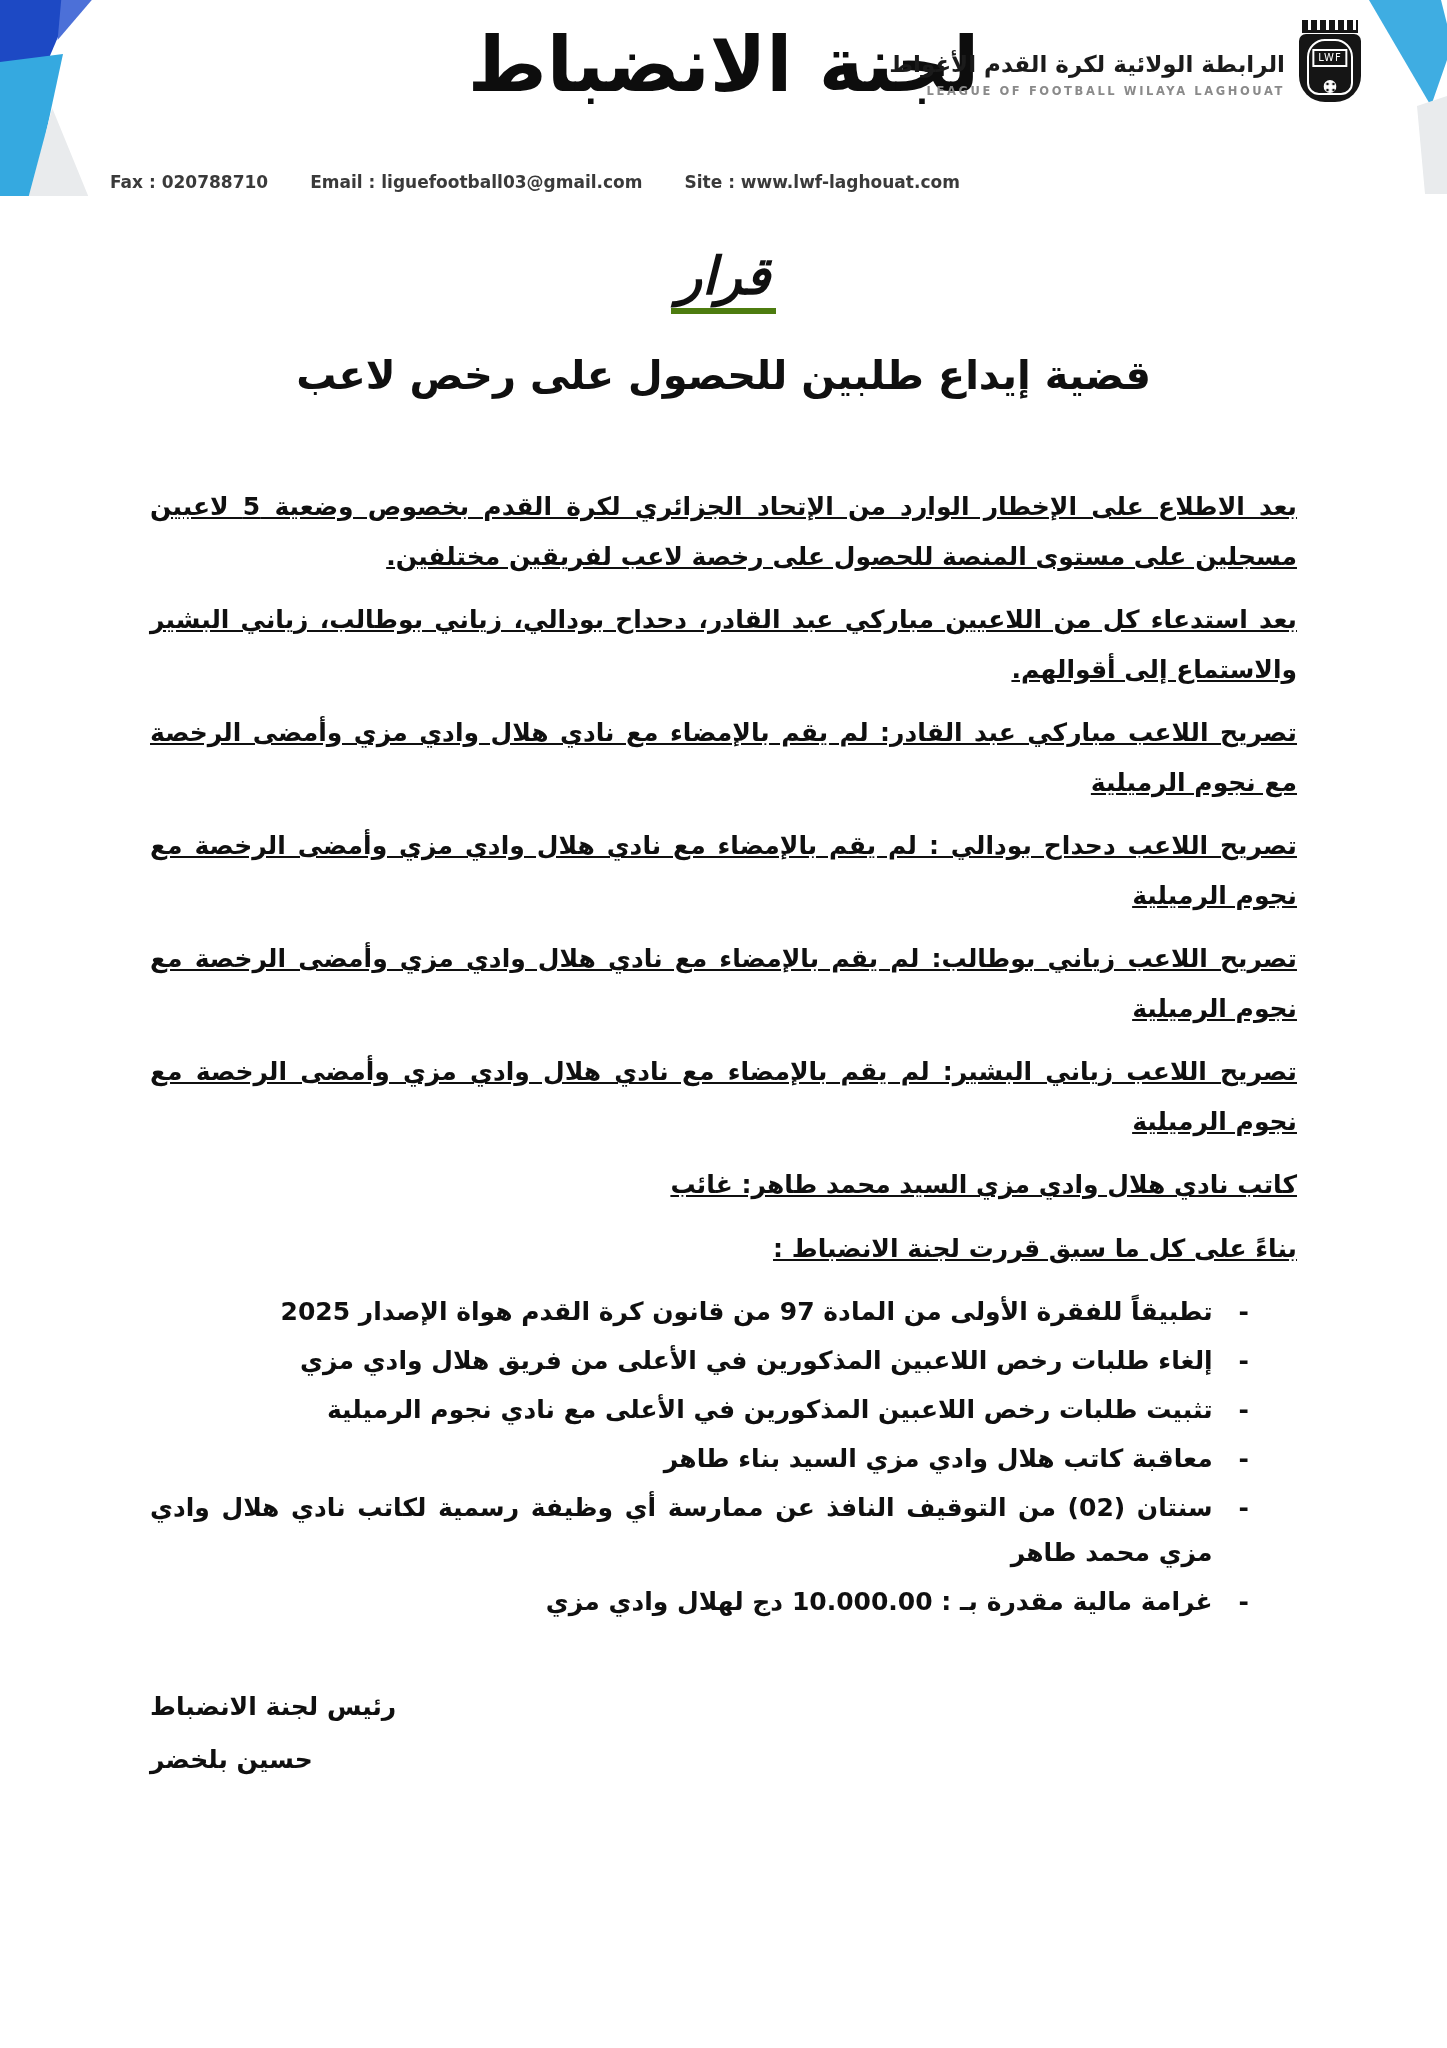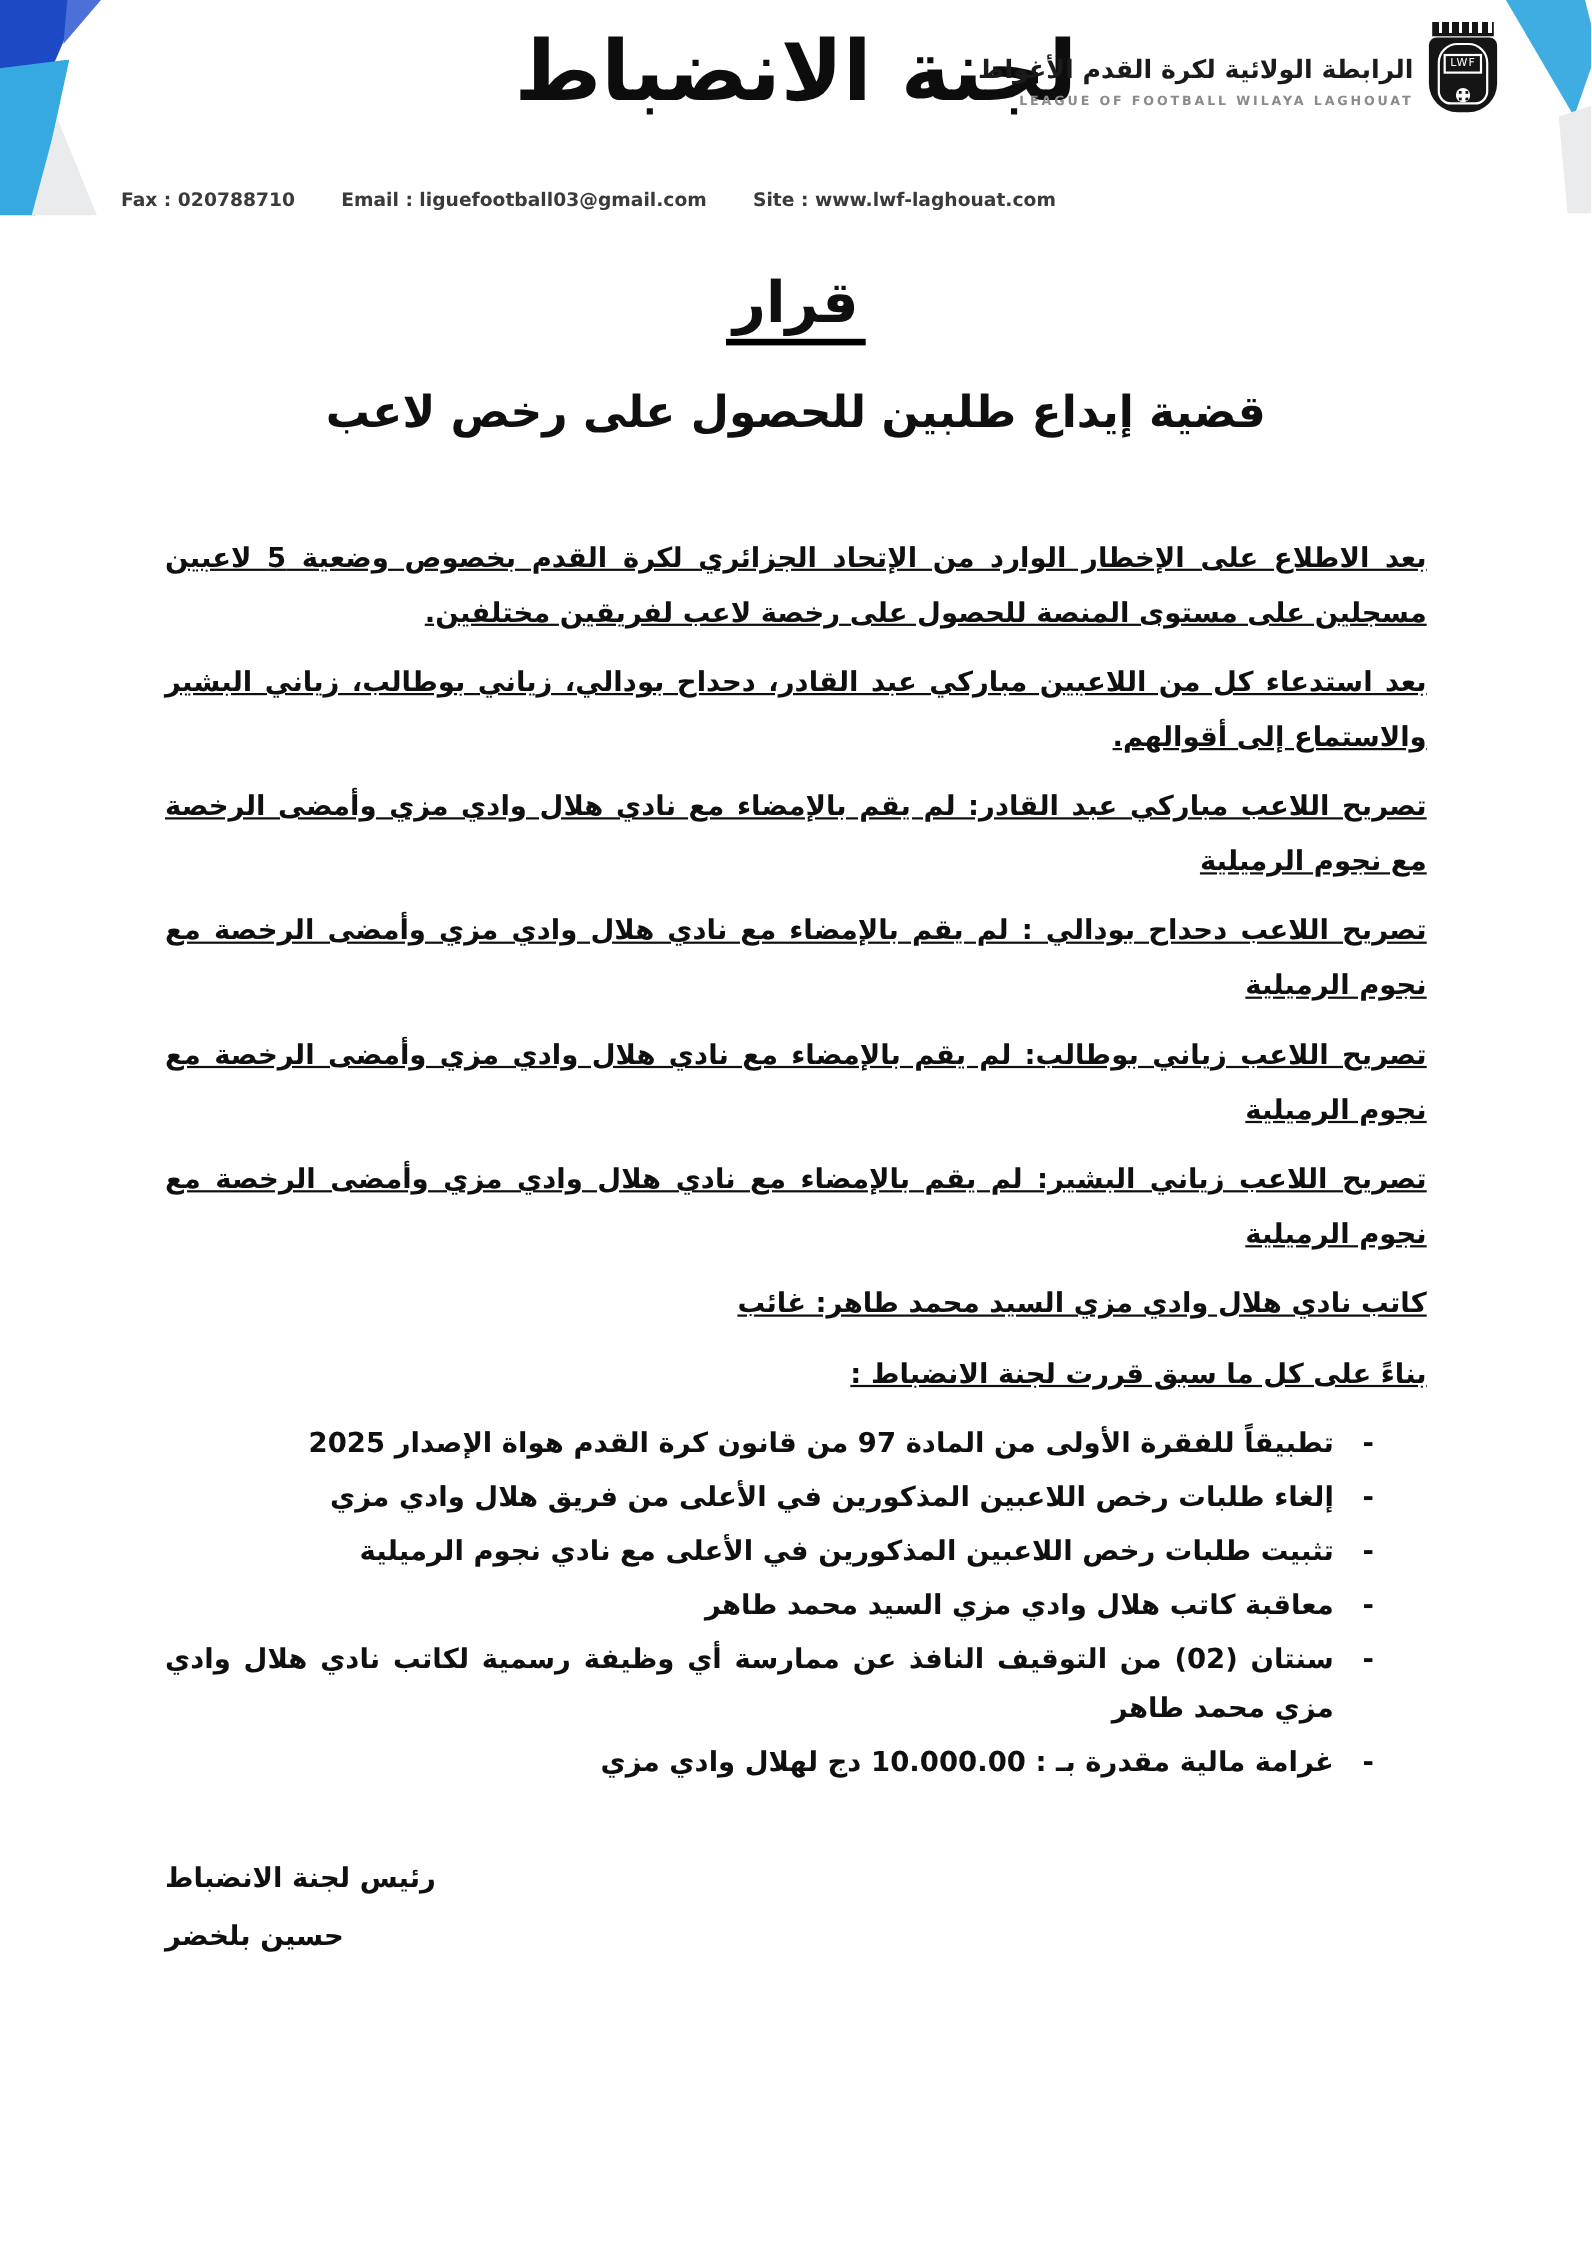--- a/index.html
+++ b/index.html
@@ -41,21 +41,21 @@
   .badge-ball{position:absolute;bottom:9px;left:50%;transform:translateX(-50%);
     width:13px;height:13px;border-radius:50%;background-color:#fff;
     background-image:radial-gradient(#151515 1.5px,rgba(0,0,0,0) 1.6px);background-size:6px 6px;background-position:1px 1px;}
 
   .contact-line{position:absolute;left:110px;top:172px;display:flex;gap:42px;
     font-size:17px;color:#3a3a3a;white-space:nowrap;font-weight:bold;}
 
   
   .doc-body{direction:rtl;padding:0 150px;color:#101010;font-weight:bold;}
   .doc-title{text-align:center;margin:34px 0 0;font-size:52px;font-weight:bold;}
-  .doc-title .underlined{border-bottom:6px solid #000000;padding:0 6px 2px;}
+  .doc-title .underlined{border-bottom:6px solid #4d7c0f;padding:0 6px 2px;font-style:italic;}
   .doc-subtitle{text-align:center;margin:46px 0 0;font-size:40px;font-weight:bold;}
 
   .para{font-size:25px;line-height:1.98;text-align:justify;margin:14px 0 0;text-decoration:underline;}
   .para.first{margin-top:84px;}
 
   .decisions{margin:16px 48px 0 0;font-size:25px;line-height:1.8;}
   .decision-item{display:flex;gap:26px;margin-top:4px;}
   .decision-dash{flex:0 0 auto;}
   .decision-text{flex:1;text-align:justify;}
 
@@ -126,21 +126,21 @@
       <div class="decision-item">
         <span class="decision-dash">-</span>
         <span class="decision-text">إلغاء طلبات رخص اللاعبين المذكورين في الأعلى من فريق هلال وادي مزي</span>
       </div>
       <div class="decision-item">
         <span class="decision-dash">-</span>
         <span class="decision-text">تثبيت طلبات رخص اللاعبين المذكورين في الأعلى مع نادي نجوم الرميلية</span>
       </div>
       <div class="decision-item">
         <span class="decision-dash">-</span>
-        <span class="decision-text">معاقبة كاتب هلال وادي مزي السيد محمد طاهر</span>
+        <span class="decision-text">معاقبة كاتب هلال وادي مزي السيد بناء طاهر</span>
       </div>
       <div class="decision-item">
         <span class="decision-dash">-</span>
         <span class="decision-text">سنتان (02) من التوقيف النافذ عن ممارسة أي وظيفة رسمية لكاتب نادي هلال وادي مزي محمد طاهر</span>
       </div>
       <div class="decision-item">
         <span class="decision-dash">-</span>
         <span class="decision-text">غرامة مالية مقدرة بـ : 10.000.00 دج لهلال وادي مزي</span>
       </div>
     </div>

